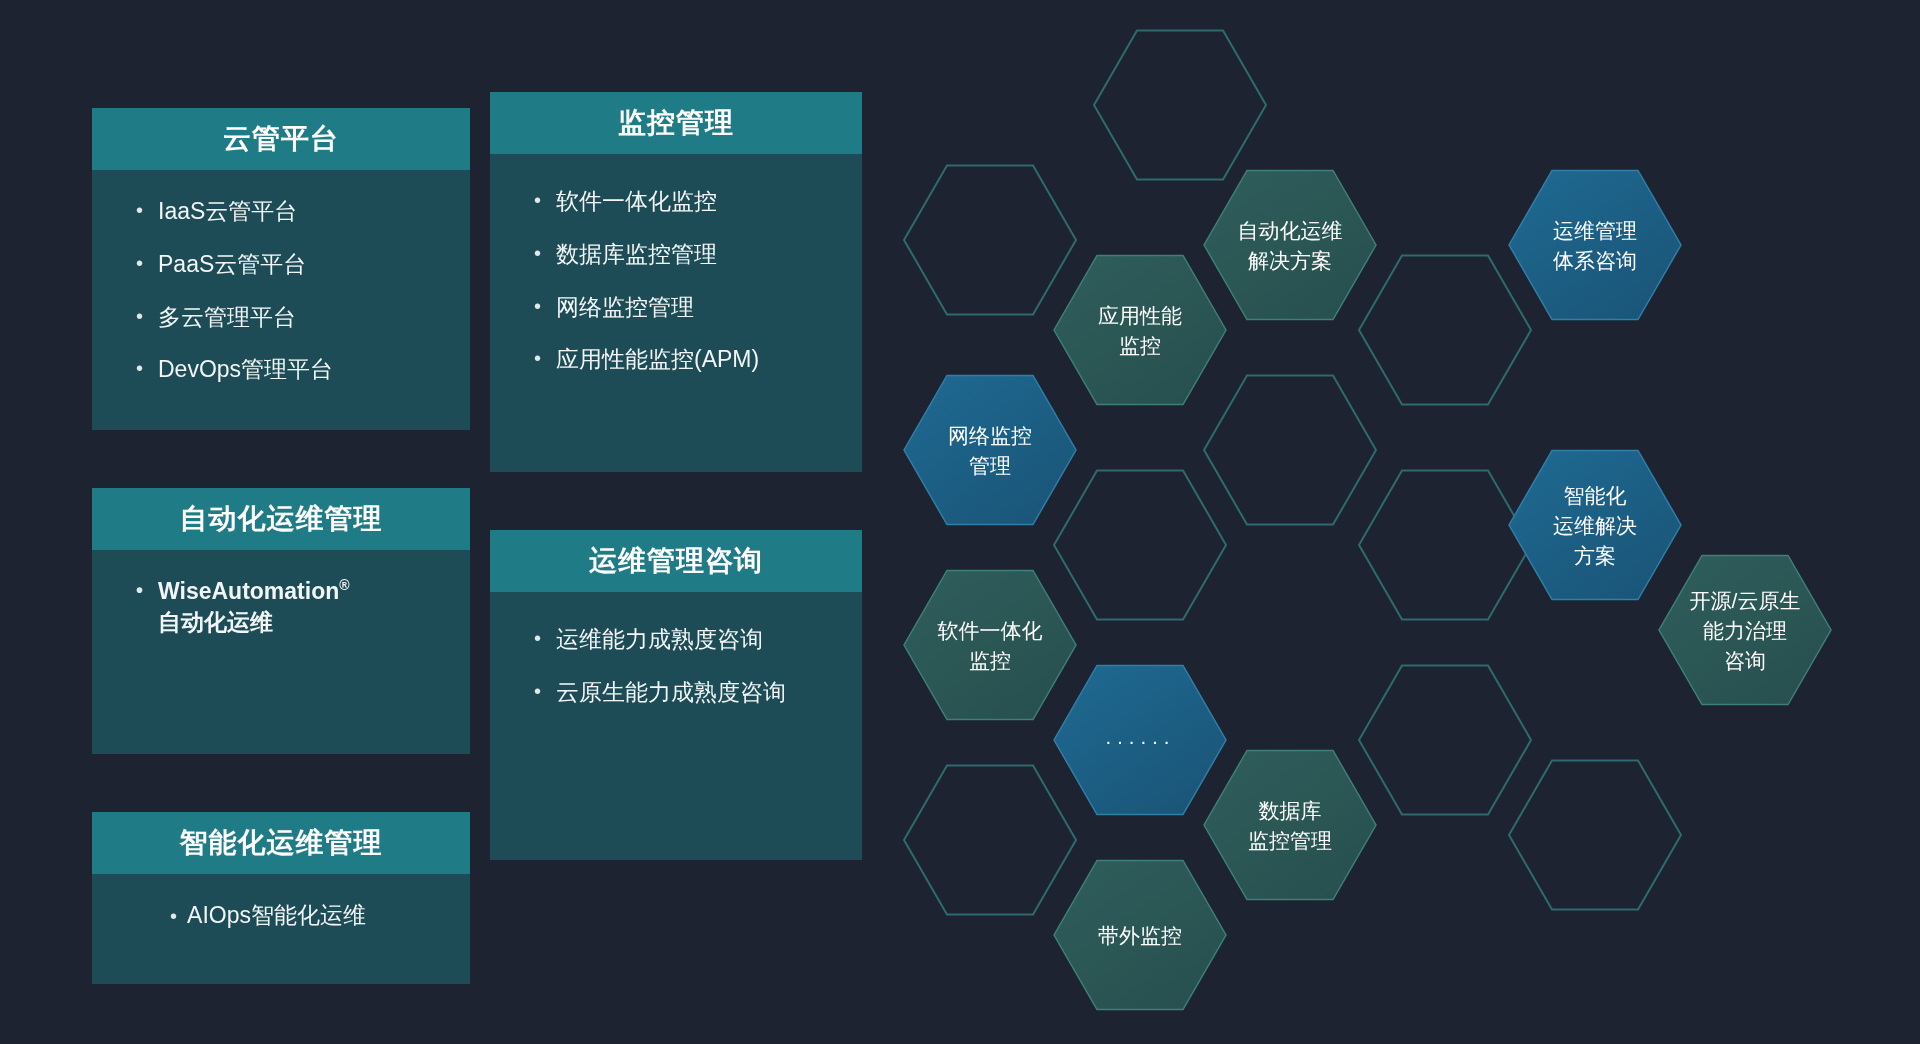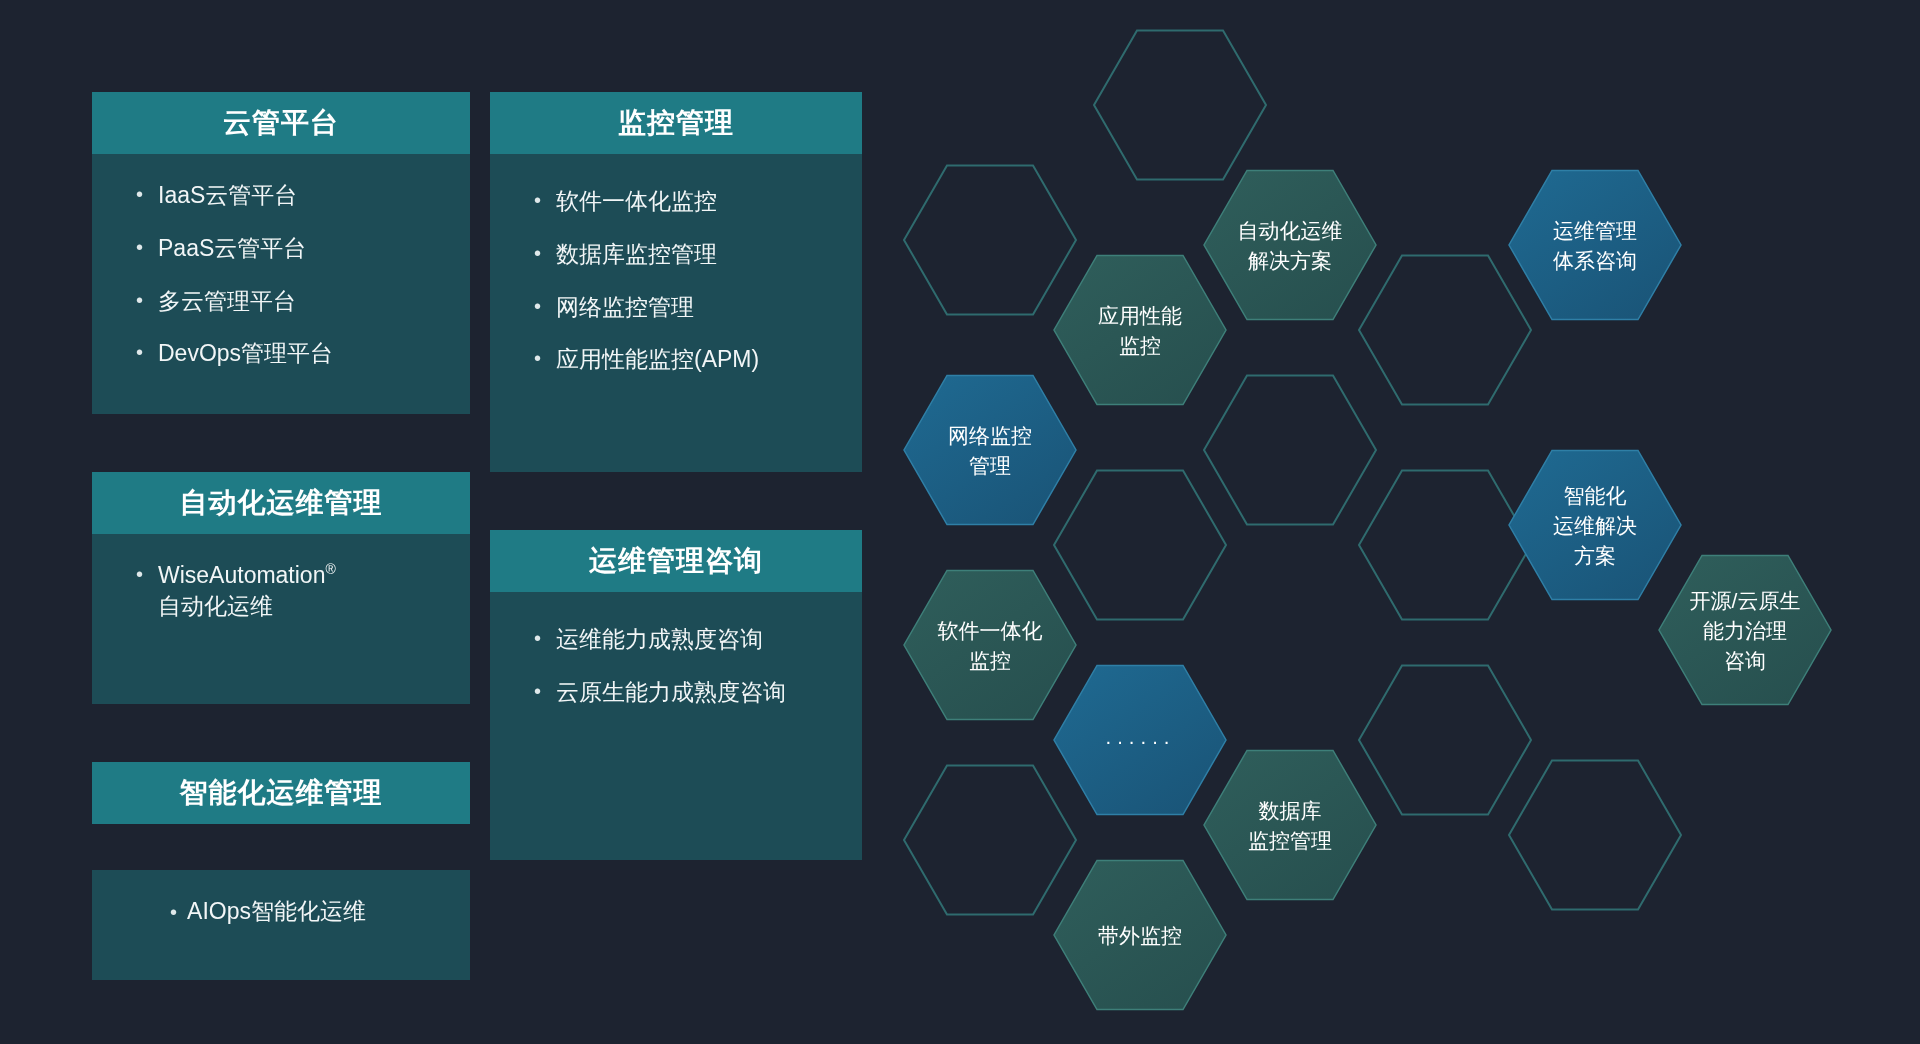--- a/index.html
+++ b/index.html
@@ -11,21 +11,21 @@
     overflow:hidden;
     position:relative;
   }
   #root{position:relative;width:1920px;height:1044px;}
 
   
   .cards{
     position:absolute;left:0;top:0;width:880px;height:1044px;
   }
   .col{position:absolute;}
-  .col-a{left:92px;top:92px;width:378px;}
+  .col-a{left:92px;top:108px;width:378px;}
   .col-b{left:490px;top:92px;width:372px;}
 
   .card{margin-bottom:0;}
   .card + .card{margin-top:58px;}
 
   .card-head{
     background:#1f7b85;
     height:62px;
     display:flex;align-items:center;justify-content:center;
     color:#ffffff;
@@ -64,22 +64,22 @@
   .card-body.center .bullets{padding-left:0;}
   .card-body.center .bullets li{
     padding-left:0;text-align:center;
   }
   .card-body.center .bullets li::before{
     position:static;margin-right:10px;
   }
 
   
   .h-cloud .card-body{height:260px;}
-  .h-auto  .card-body{height:170px;}
-  .h-aiops .card-body{height:110px;margin-top:46px;}
+  .h-auto  .card-body{height:204px;font-weight:bold;}
+  .h-aiops .card-body{height:110px;}
   .h-mon   .card-body{height:318px;}
   .h-cons  .card-body{height:268px;}
 
   
   .hexwrap{
     position:absolute;left:880px;top:0;width:1040px;height:1044px;
   }
   .hexwrap svg{display:block;}
   .hextext{
     font-family:"Liberation Sans","DejaVu Sans",sans-serif;

